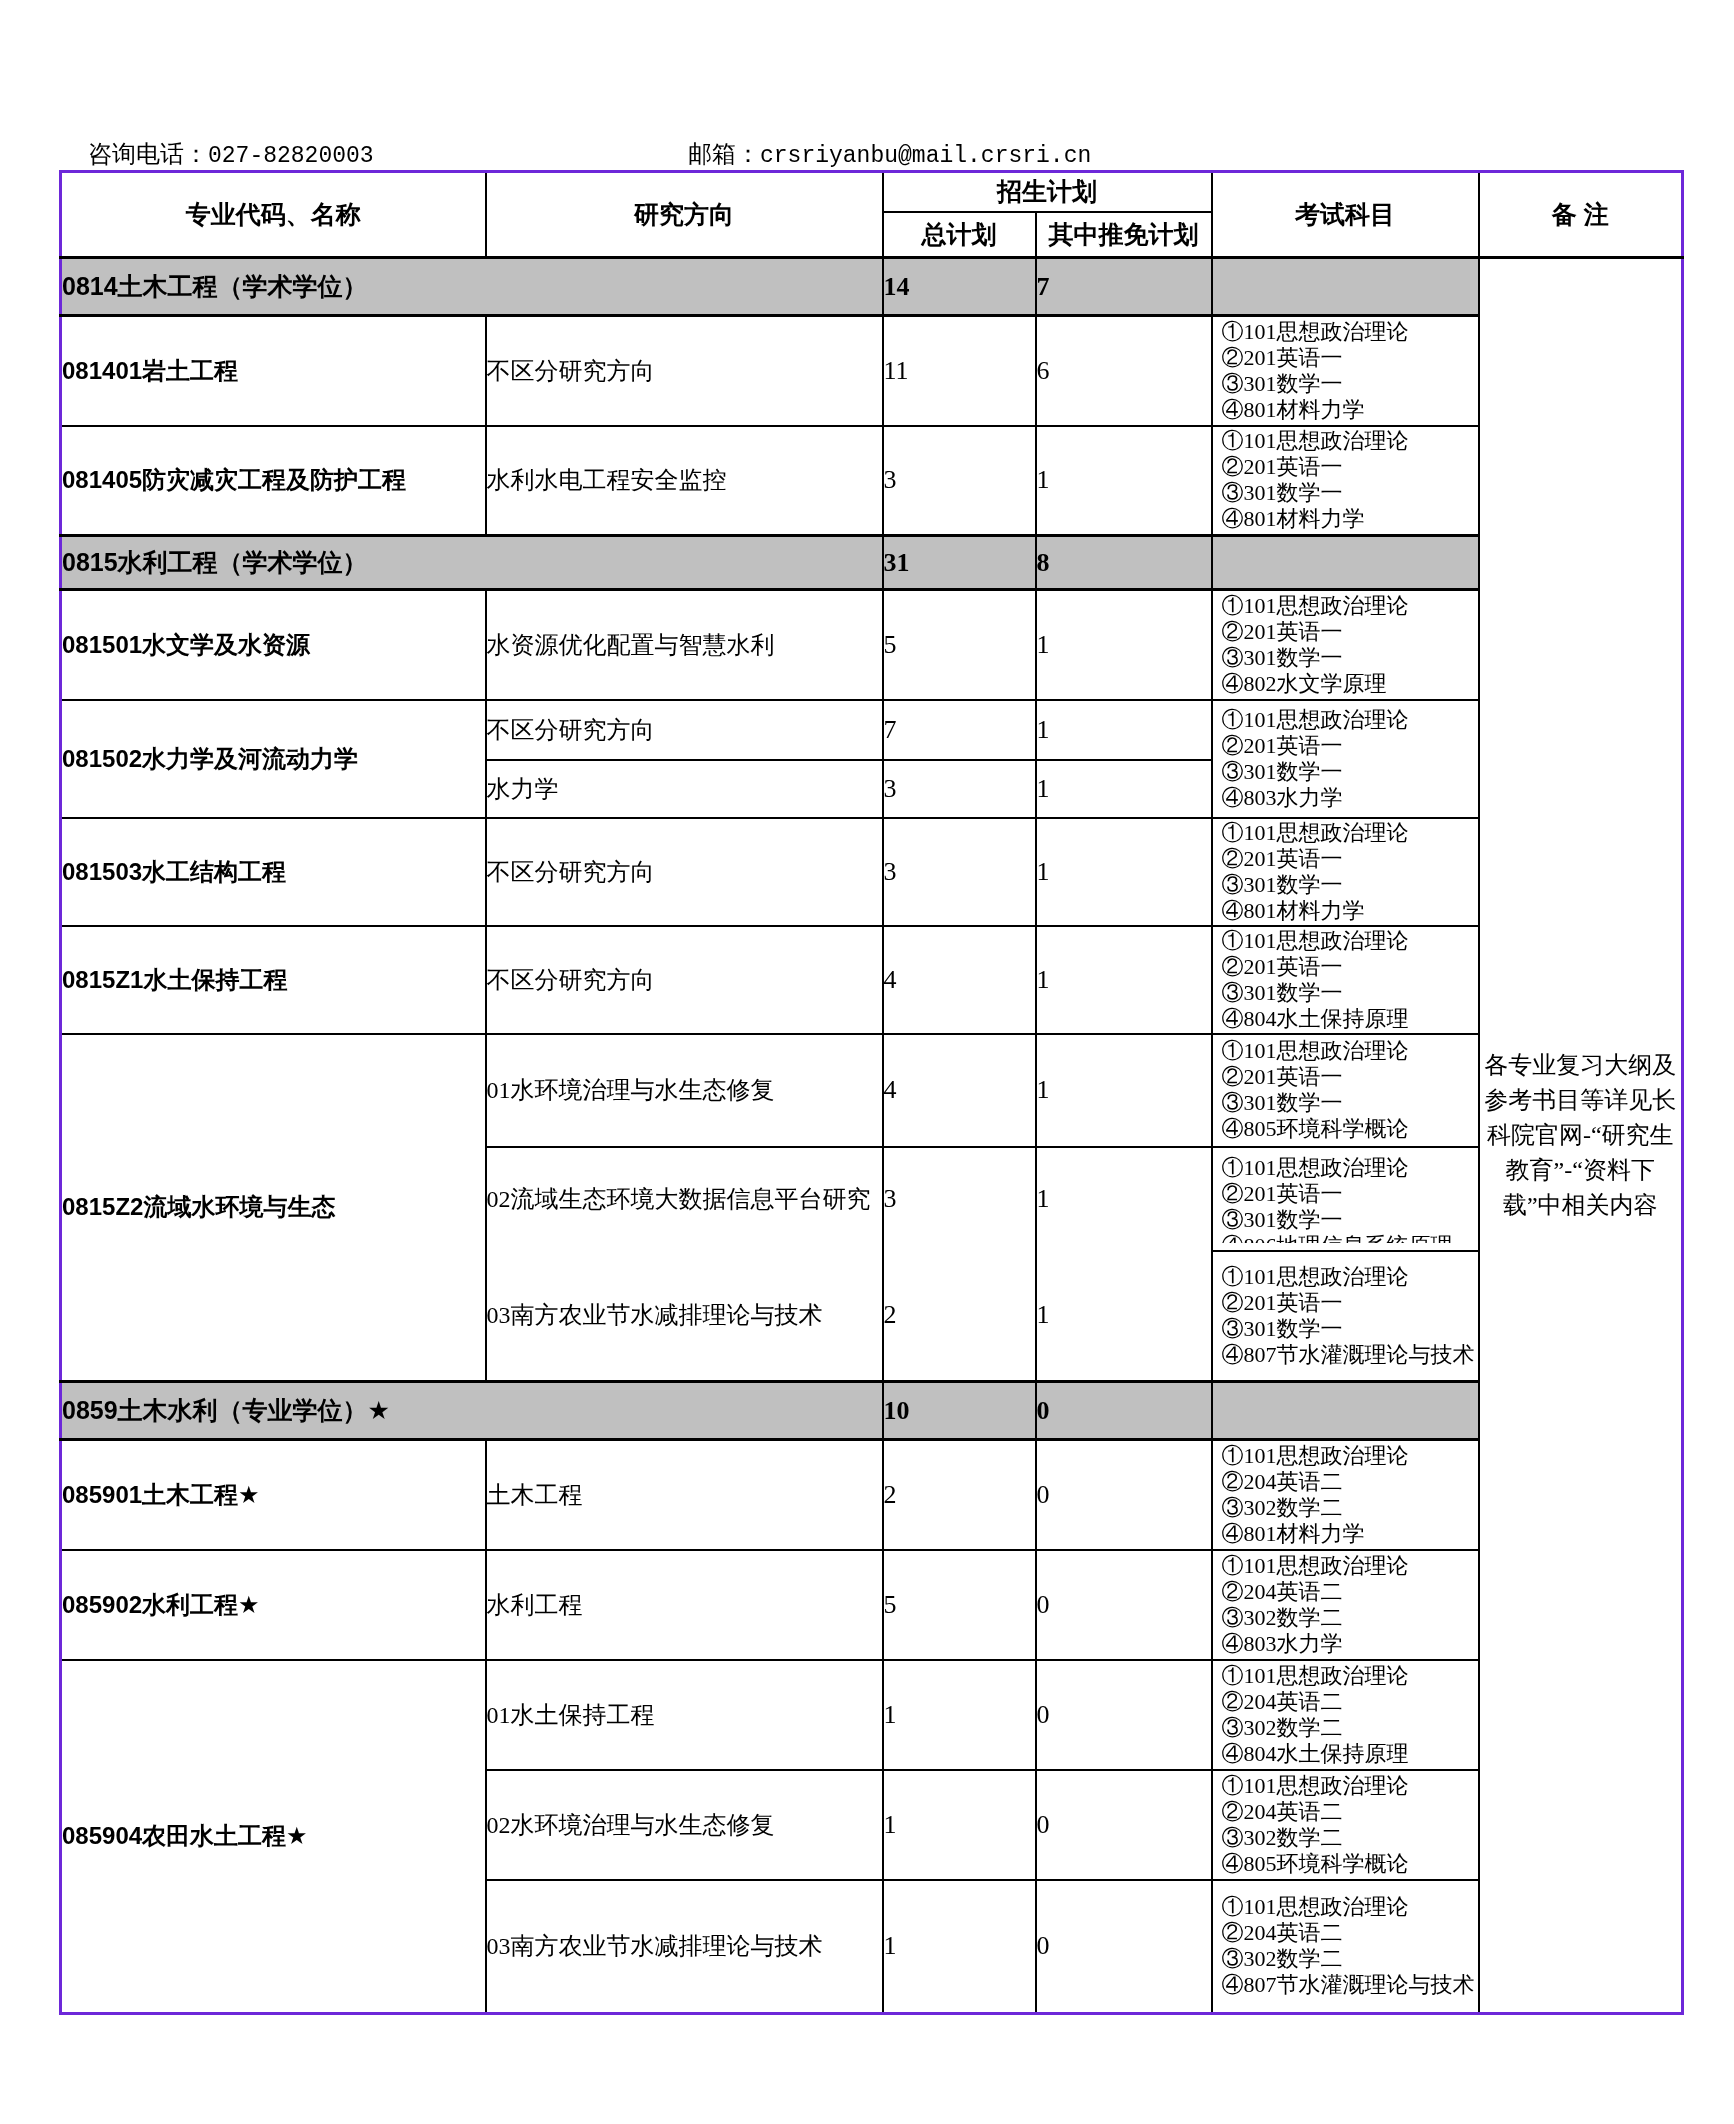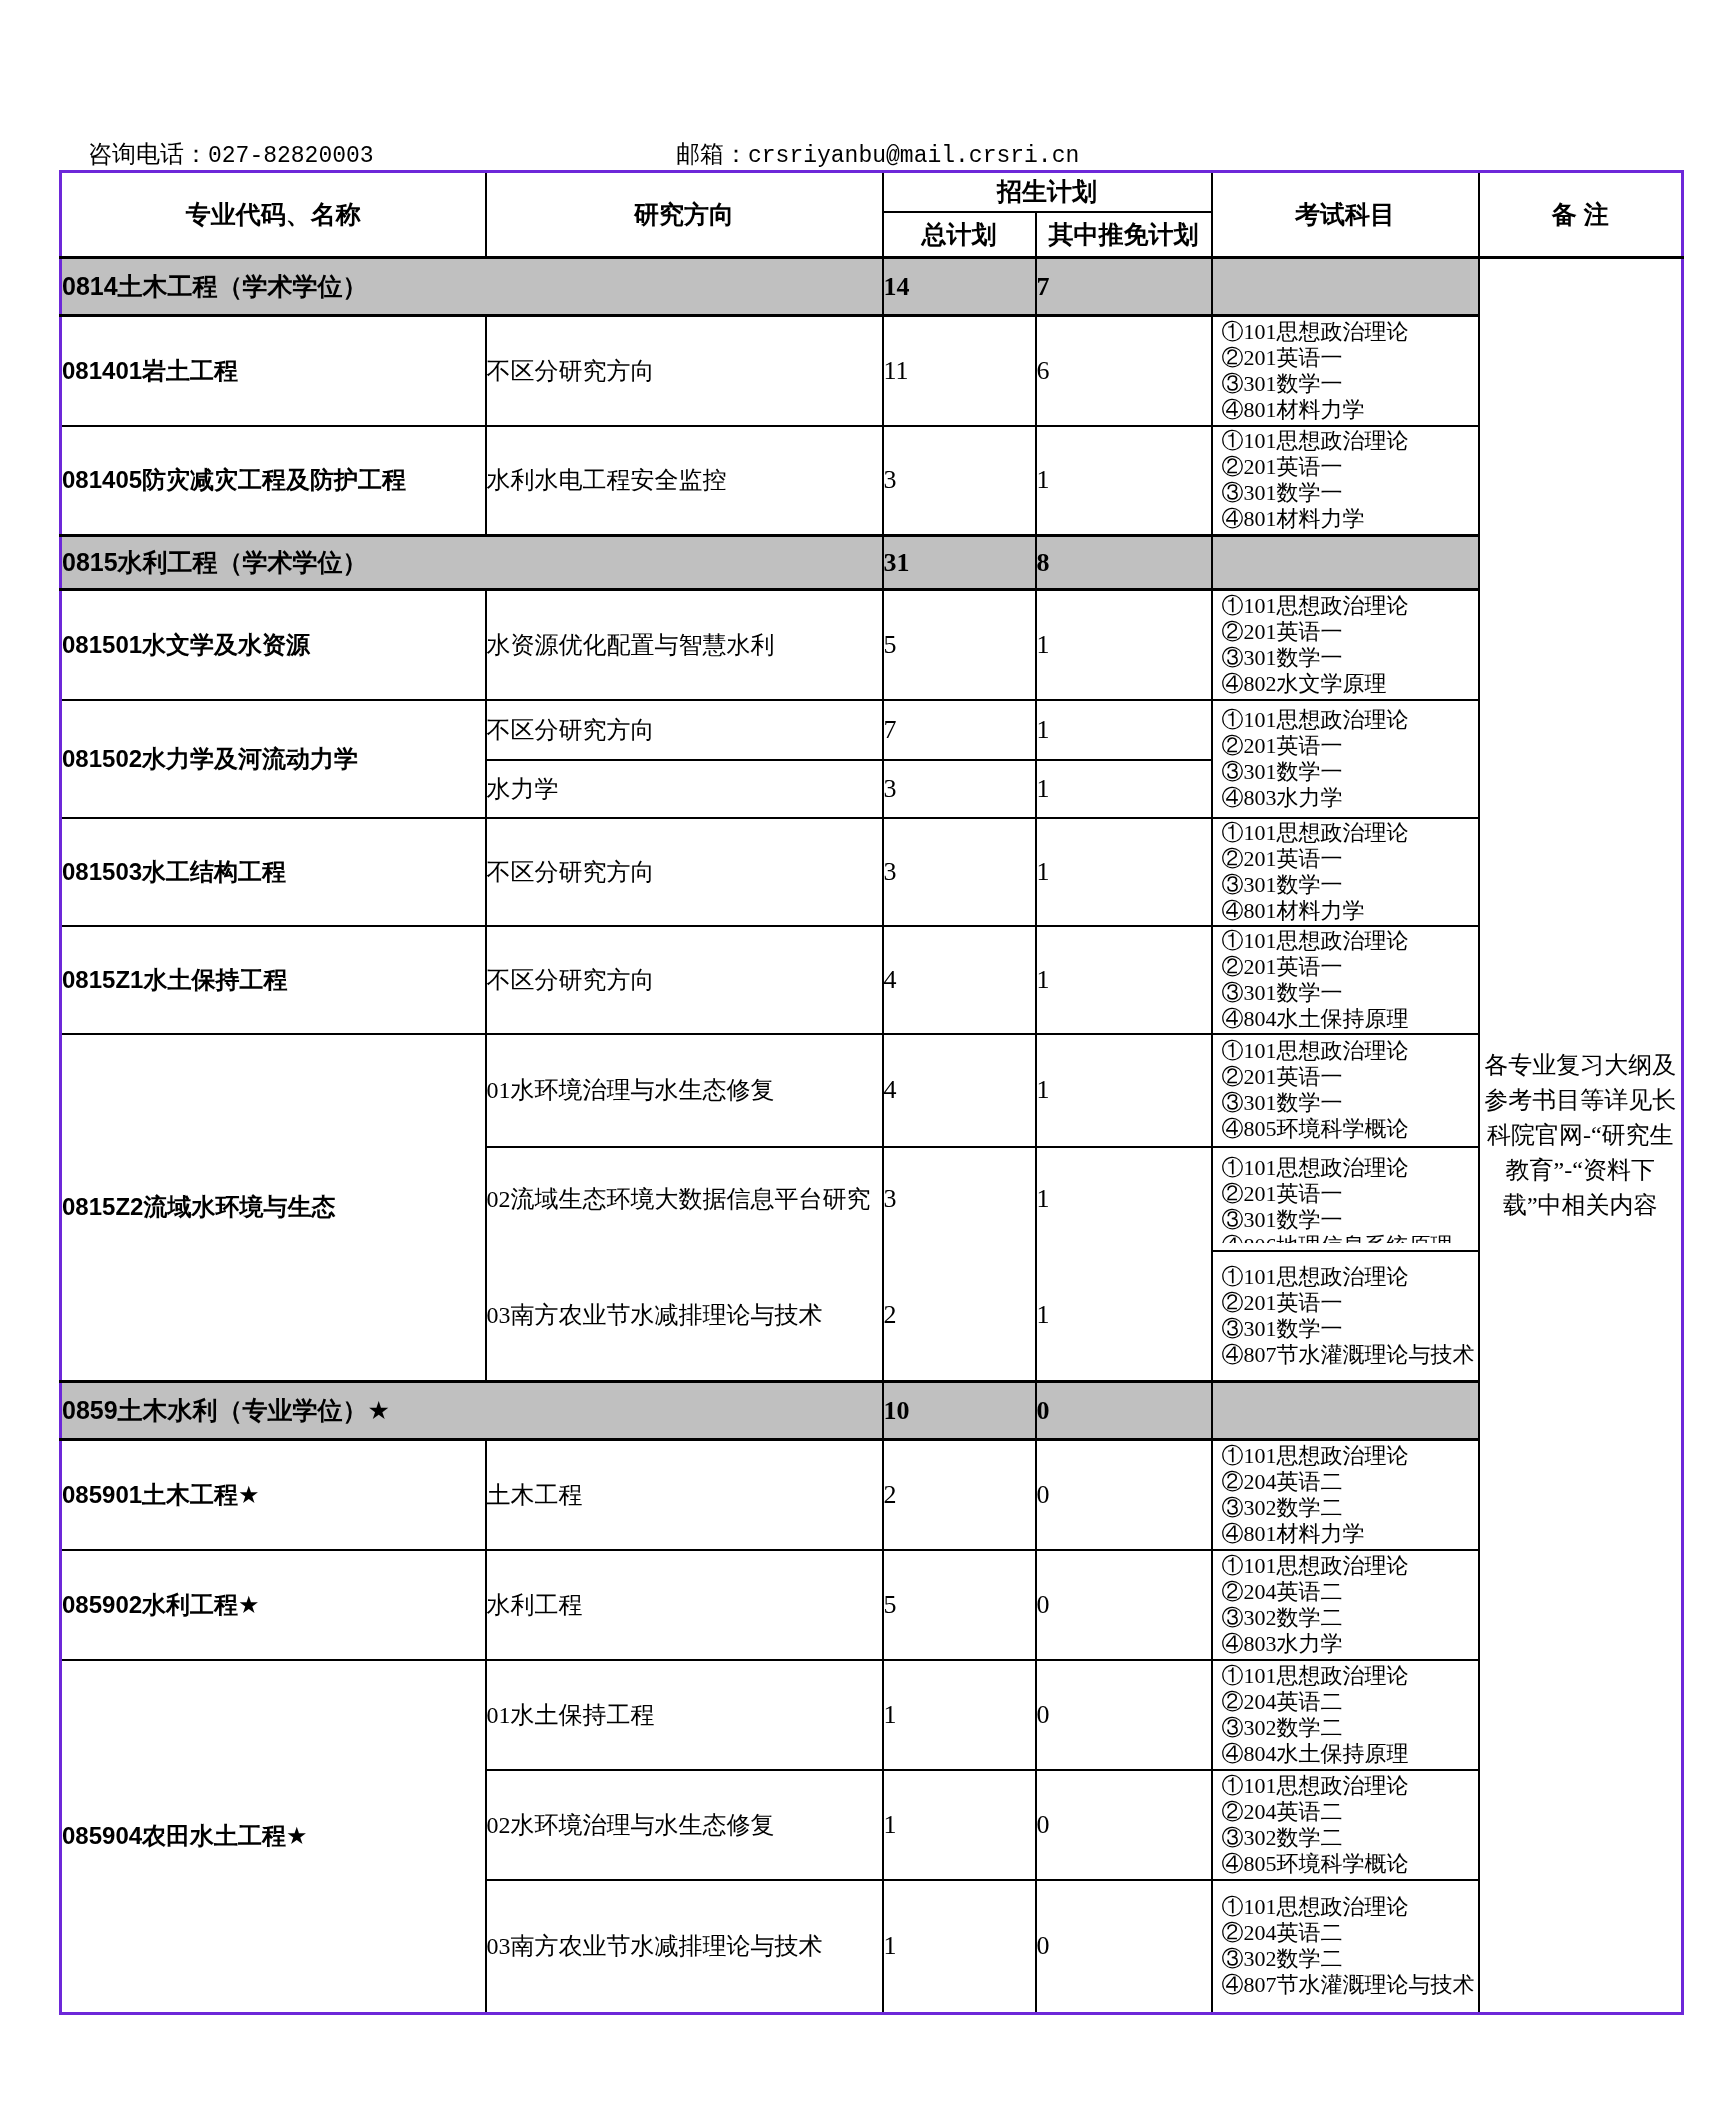--- a/index.html
+++ b/index.html
@@ -2,21 +2,21 @@
 <html><head>
 <meta charset="utf-8">
 <style>
   html,body { margin:0; padding:0; background:#888; }
   .page { position:relative; width:1734px; height:2124px; background:#ffffff;
           font-family:"Liberation Serif","DejaVu Serif",serif; color:#000; overflow:hidden; }
   .title { position:absolute; top:38px; left:75px; width:1370px; text-align:center;
            font-family:"Liberation Sans","DejaVu Sans",sans-serif; font-size:34px; font-weight:bold; letter-spacing:1px; }
   .contact { position:absolute; top:114px; left:88px; width:1560px; font-size:24px;
              font-family:"Liberation Sans","DejaVu Sans",sans-serif;margin-top:24px; }
-  .contact .email-group { position:absolute; left:588px; top:0;text-align:right; }
+  .contact .email-group { position:absolute; left:600px; top:0;text-align:right; }
   .mono { font-family:"Liberation Mono","DejaVu Sans Mono",monospace; font-size:23px; }
 
   table.catalog { position:absolute; left:59px; top:170px; width:1622px;
                   border-collapse:collapse; table-layout:fixed;
                   border:3px solid #6d28d9; }
   .catalog th, .catalog td { border:2px solid #000; padding:0; overflow:hidden; vertical-align:middle; }
 
   .hd { font-family:"Liberation Sans","DejaVu Sans",sans-serif; font-weight:bold;
         font-size:25px; text-align:center; }
   .hdb { border-bottom:3px solid #000 !important; }

